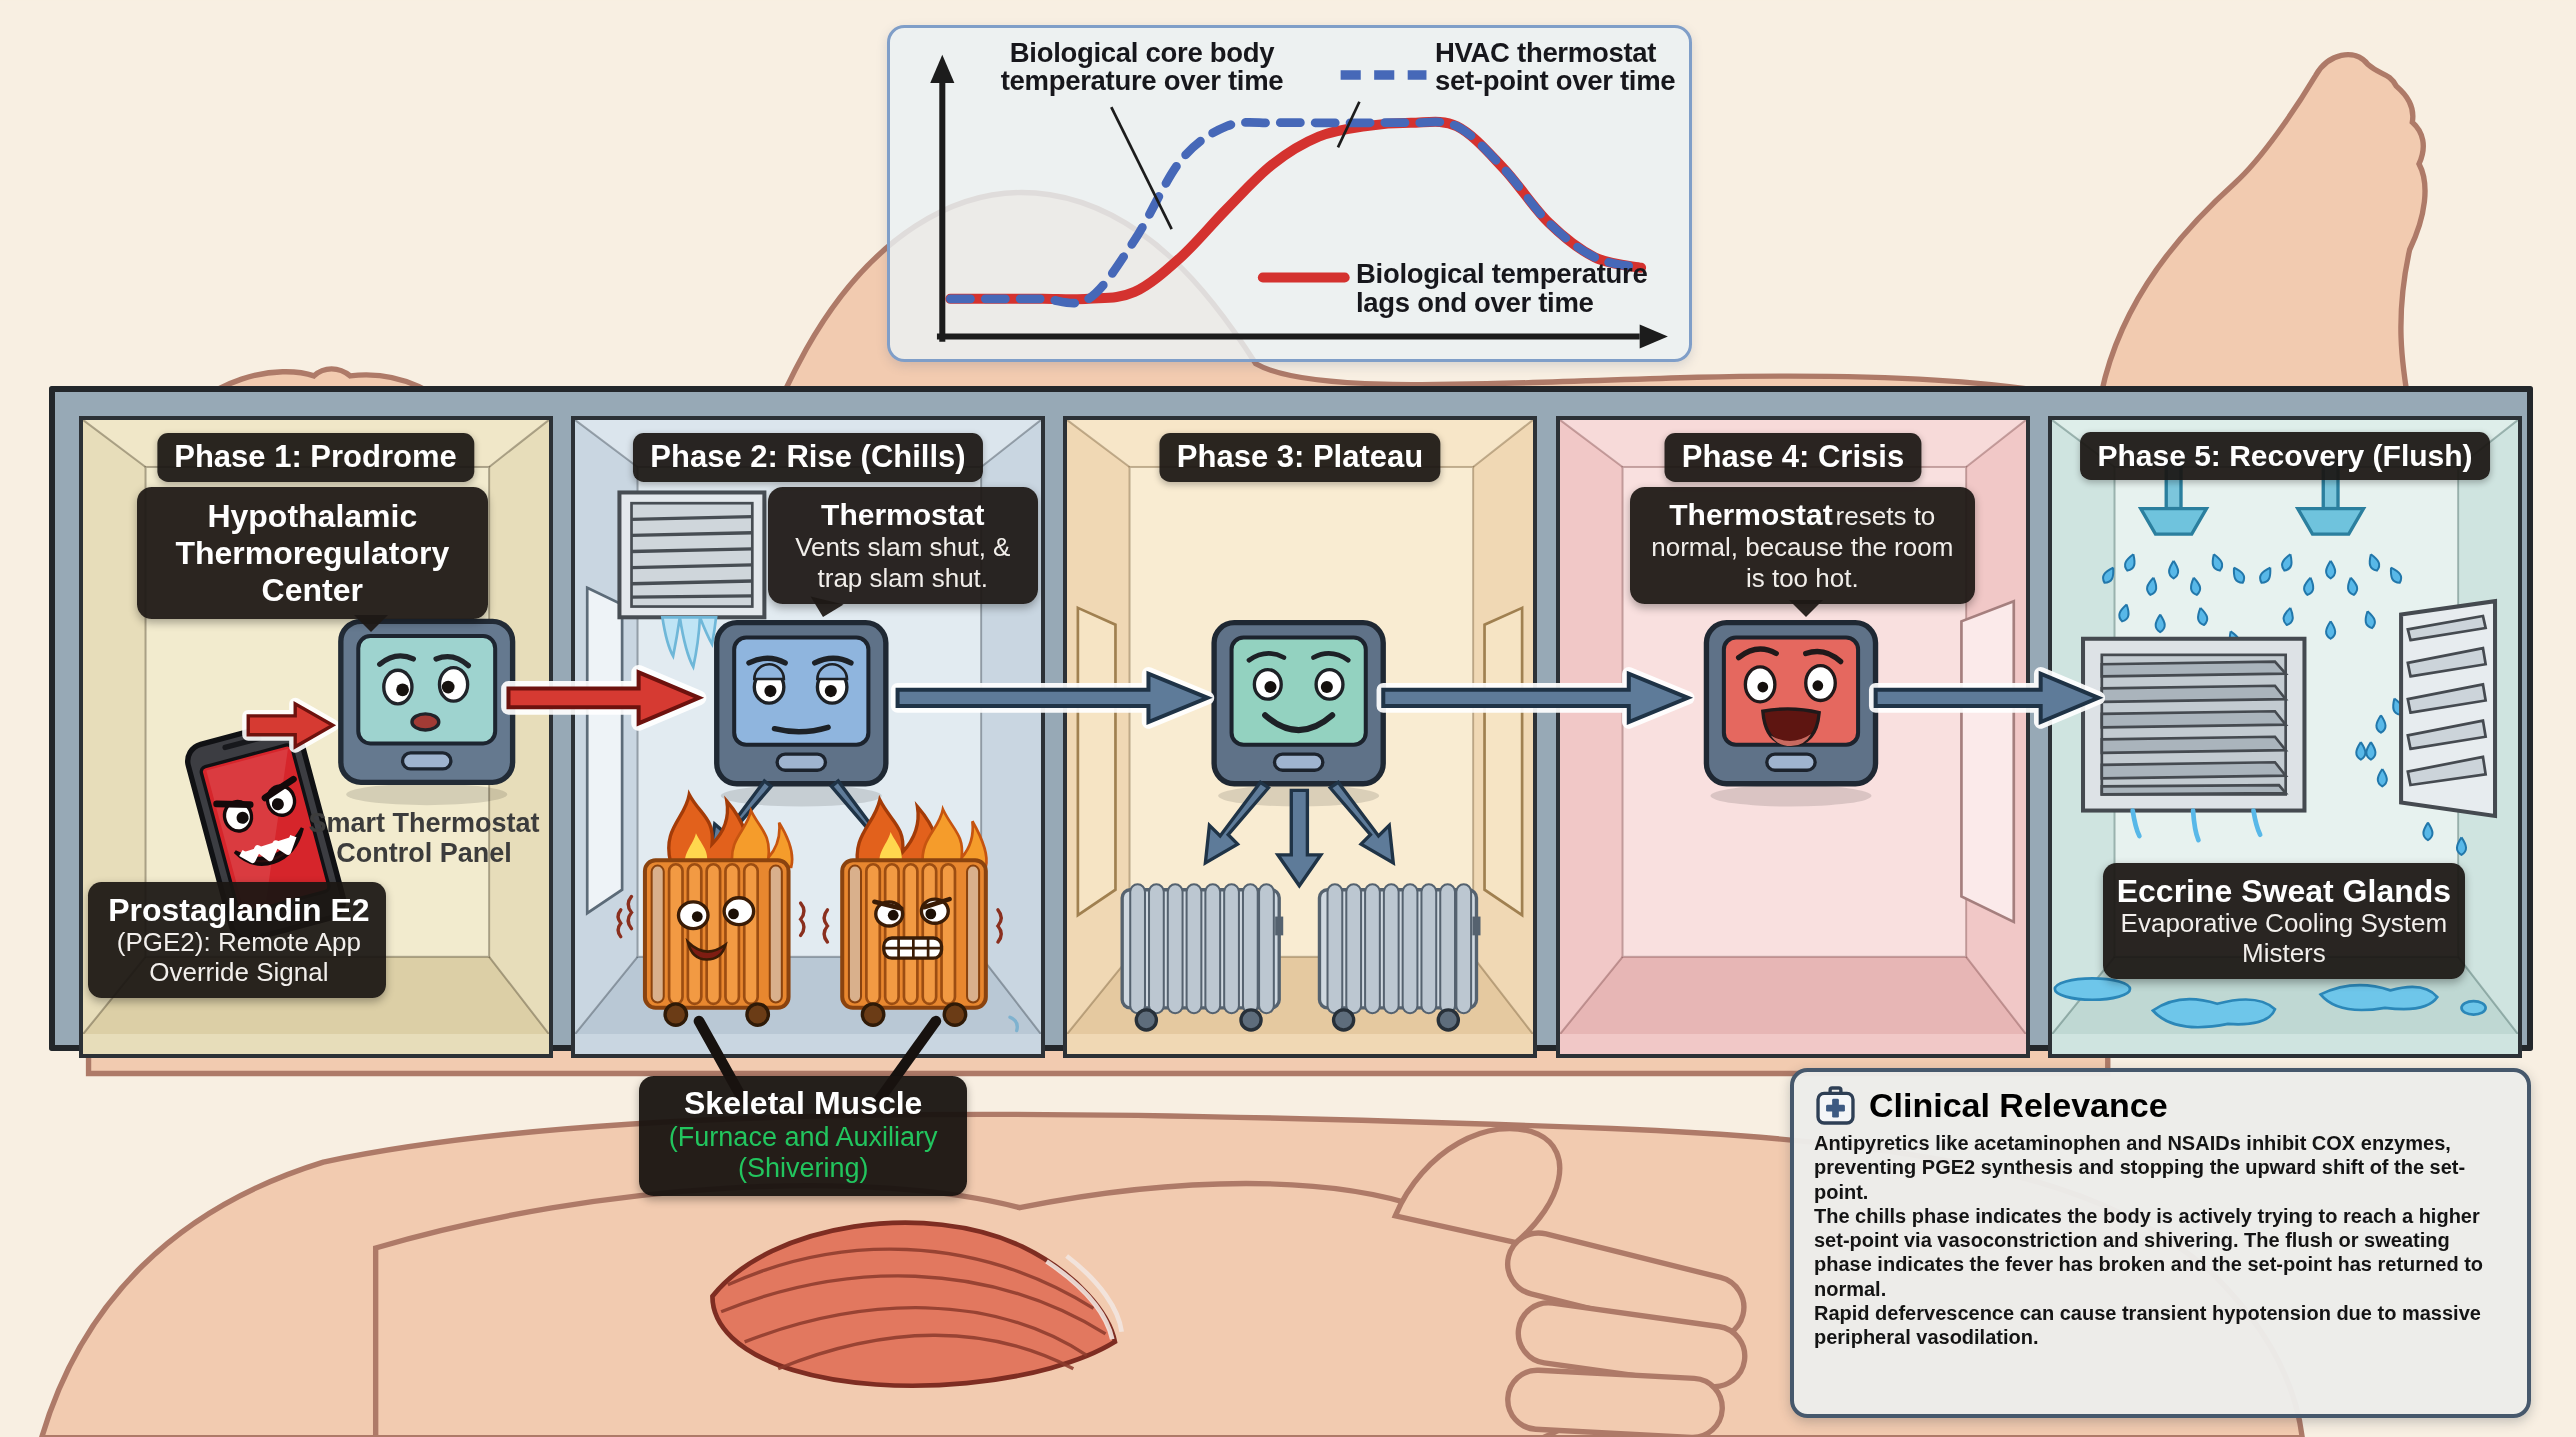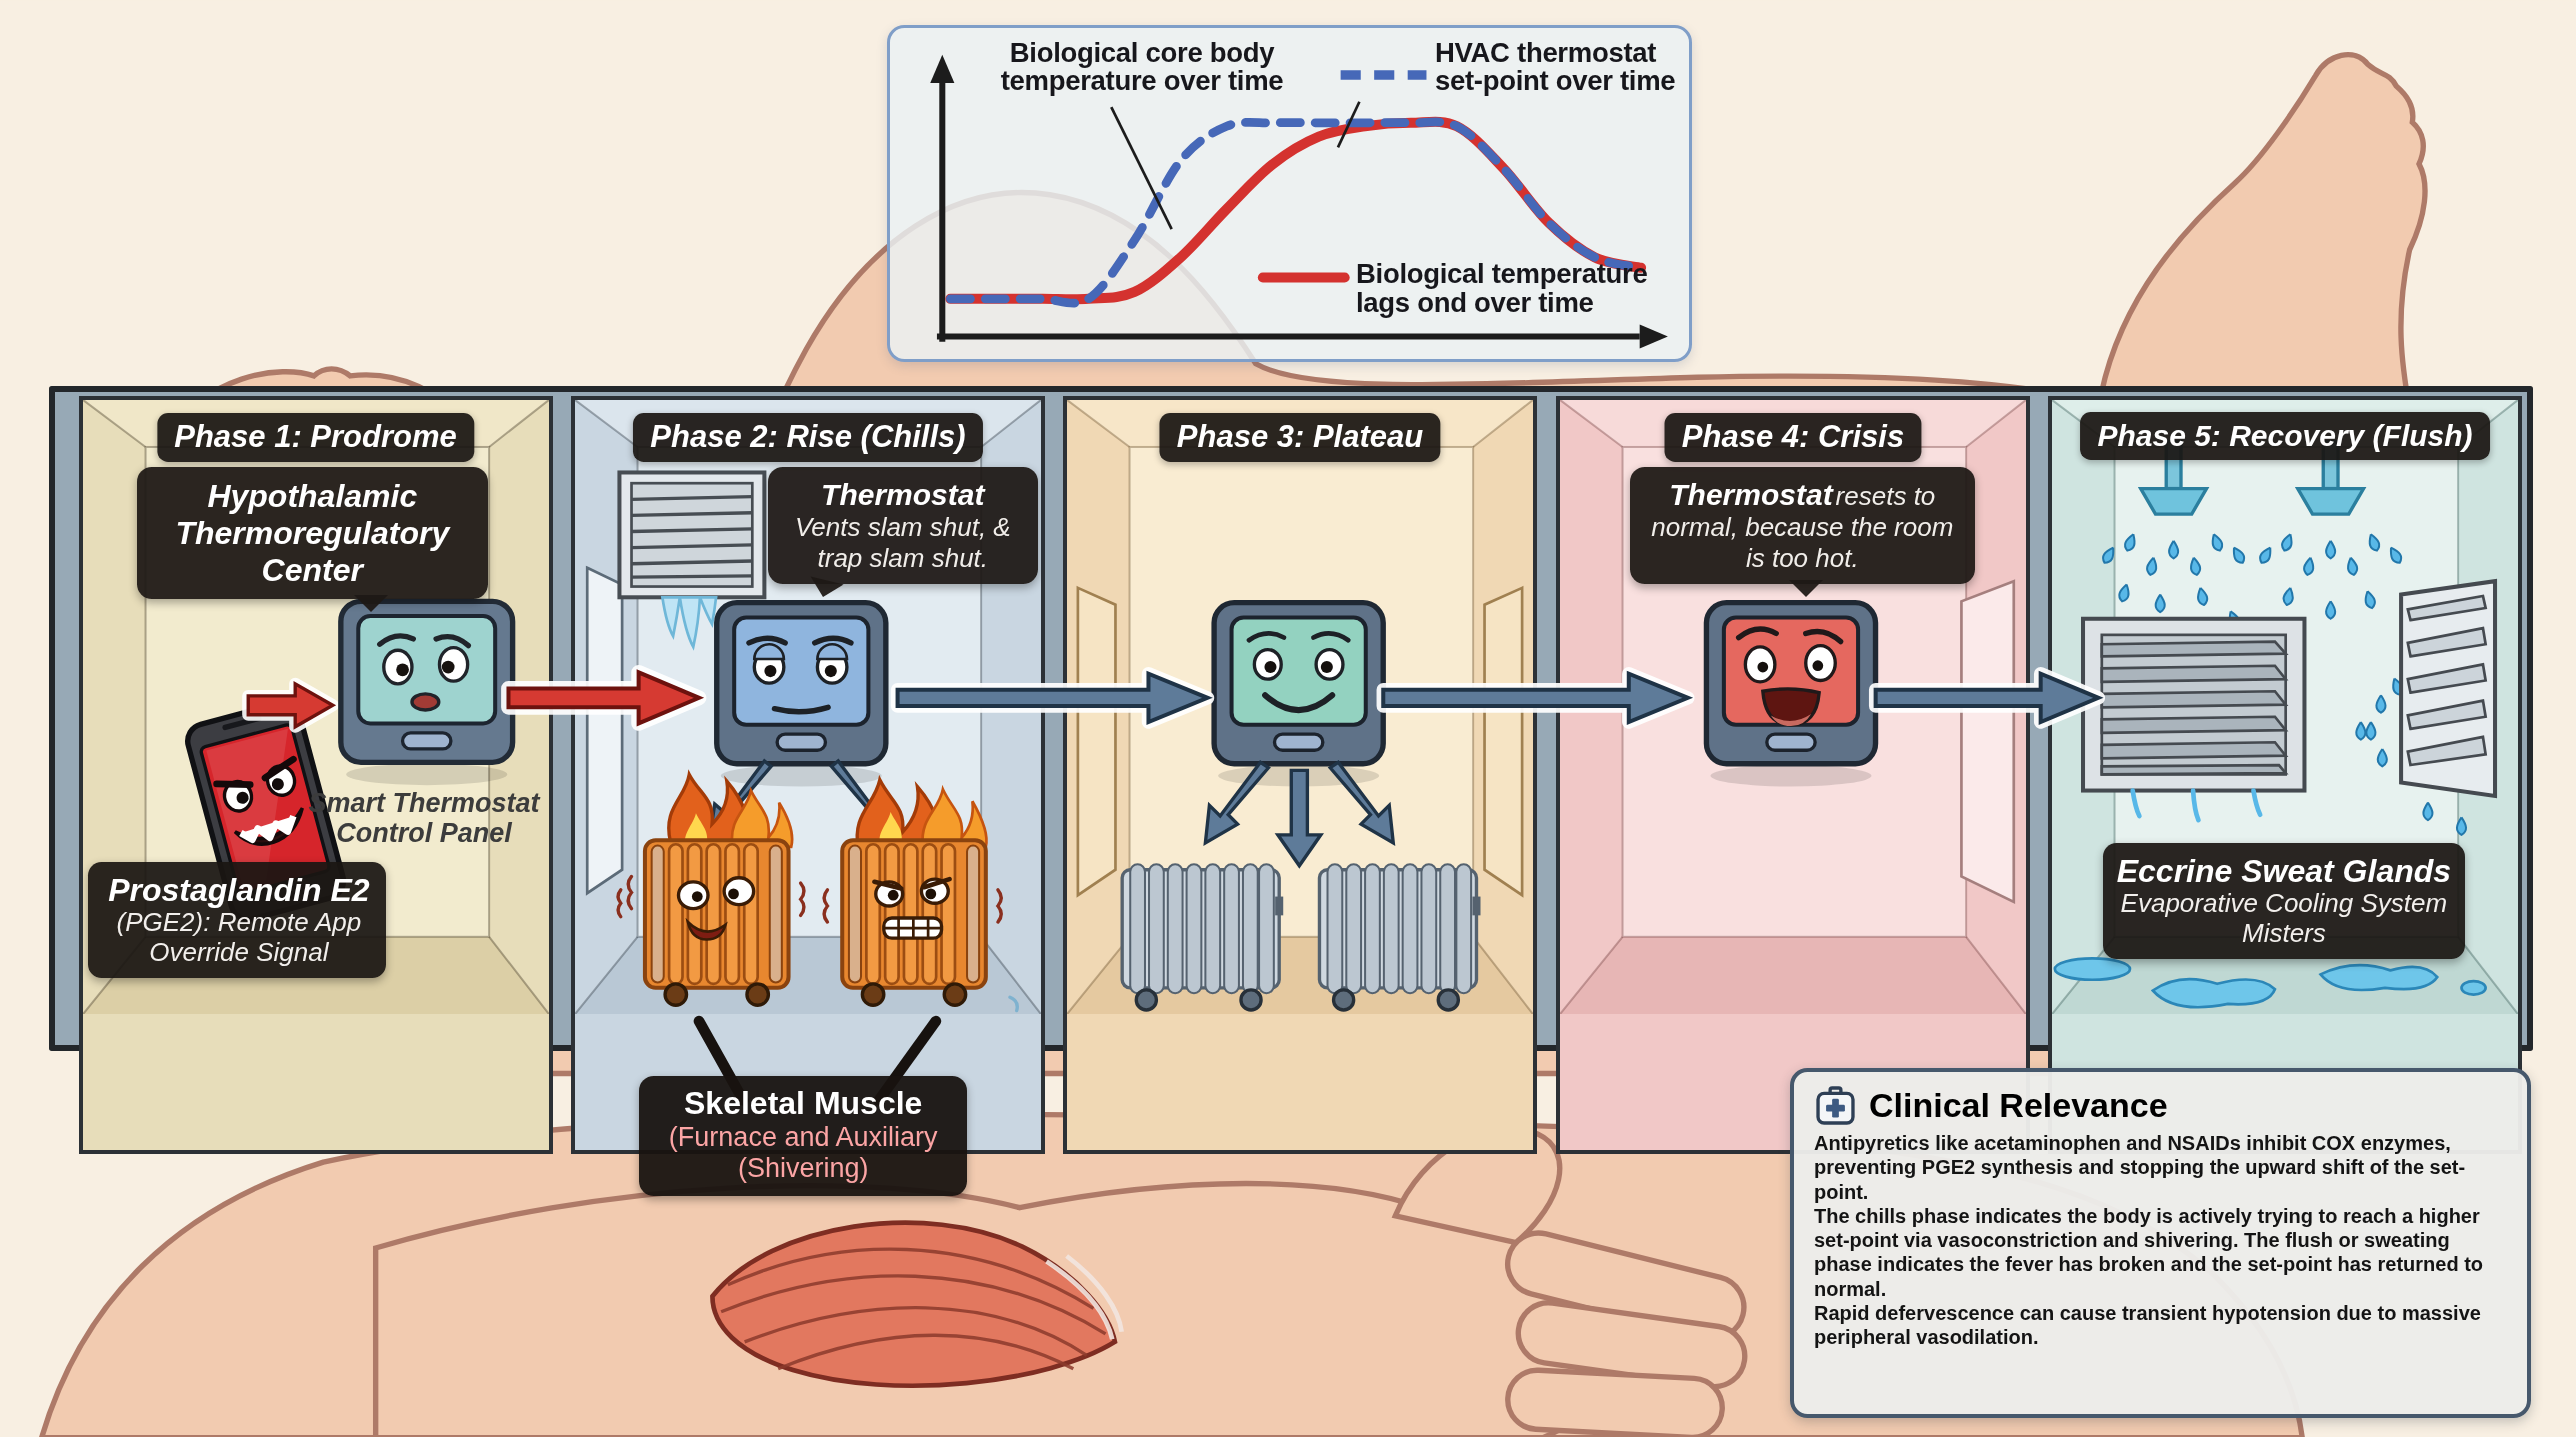--- a/index.html
+++ b/index.html
@@ -3,22 +3,22 @@
 <meta charset="utf-8">
 <style>
   html,body{margin:0;padding:0;background:#f8efe2;}
   #canvas{position:relative;width:2576px;height:1438px;overflow:hidden;
           font-family:"Liberation Sans","DejaVu Sans",sans-serif;}
   .abs{position:absolute;}
   svg{display:block;}
   
   #strip{left:49px;top:386px;width:2484px;height:665px;background:#97a9b6;
          border:6px solid #23272b;box-sizing:border-box;border-radius:2.7px;}
-  .panel{position:absolute;top:4px;width:474px;height:758px;border:4px solid #2c3136;
-         box-sizing:border-box;overflow:hidden;background:#ddd;font-style:italic;}
+  .panel{position:absolute;top:24px;width:474px;height:642px;border:4px solid #2c3136;
+         box-sizing:border-box;overflow:hidden;background:#ddd;}
   .panel .room{position:absolute;left:0;top:0;}
   
   .pill{position:absolute;background:rgba(26,21,18,0.93);color:#fff;font-weight:bold;
         font-size:31px;line-height:1.05;padding:8px 17.4px;border-radius:10.7px;
         text-align:center;white-space:nowrap;box-shadow:0 2.7px 6.7px rgba(0,0,0,.25);}
   .bubble{position:absolute;background:rgba(30,24,21,0.94);color:#fff;border-radius:14.8px;
         padding:10.7px 14.8px;text-align:center;box-shadow:0 3.4px 8px rgba(0,0,0,.3);}
   .bubble .b{font-weight:bold;font-size:30px;}
   .bubble .r{font-size:26px;color:#f1eeea;}
   .bubble:after{content:"";position:absolute;bottom:-29.5px;border:17.4px solid transparent;
@@ -42,21 +42,21 @@
   #clinical{left:1790px;top:1068px;width:741px;height:350px;background:rgba(236,236,234,0.97);
          border:4.7px solid #46586c;border-radius:17.4px;box-sizing:border-box;
          padding:12px 19px 6.7px 20px;box-shadow:0 4px 12px rgba(40,50,60,.25);}
   #clinical h1{margin:0 0 4px 0;font-size:34px;color:#000000;display:flex;align-items:center;gap:12px;}
   #clinical p{margin:0;font-size:20px;font-weight:bold;line-height:1.215;color:#141414;}
   
   #muscle-label{left:639px;top:1076px;width:315px;background:rgba(24,19,16,0.95);
          color:#fff;border-radius:14.8px;text-align:center;padding:9.4px 6.7px 12px 6.7px;
          box-shadow:0 3.4px 8px rgba(0,0,0,.3);}
   #muscle-label .t{font-weight:bold;font-size:32px;}
-  #muscle-label .s{font-size:27px;line-height:1.15;color:#fca5a5;}
+  #muscle-label .s{font-size:27px;line-height:1.15;color:#22c55e;}
 </style>
 </head>
 <body>
 
 <div id="canvas">
 
   <svg class="abs" width="2576" height="1438" viewBox="0 0 3840 2143" style="left:0;top:0;">
     <rect x="0" y="0" width="3840" height="2143" fill="#f8efe2"></rect>
 
     <path d="M132,1600 L132,1300 C138,900 160,790 238,662 C305,556 420,543 468,560 C483,546 505,546 522,560

